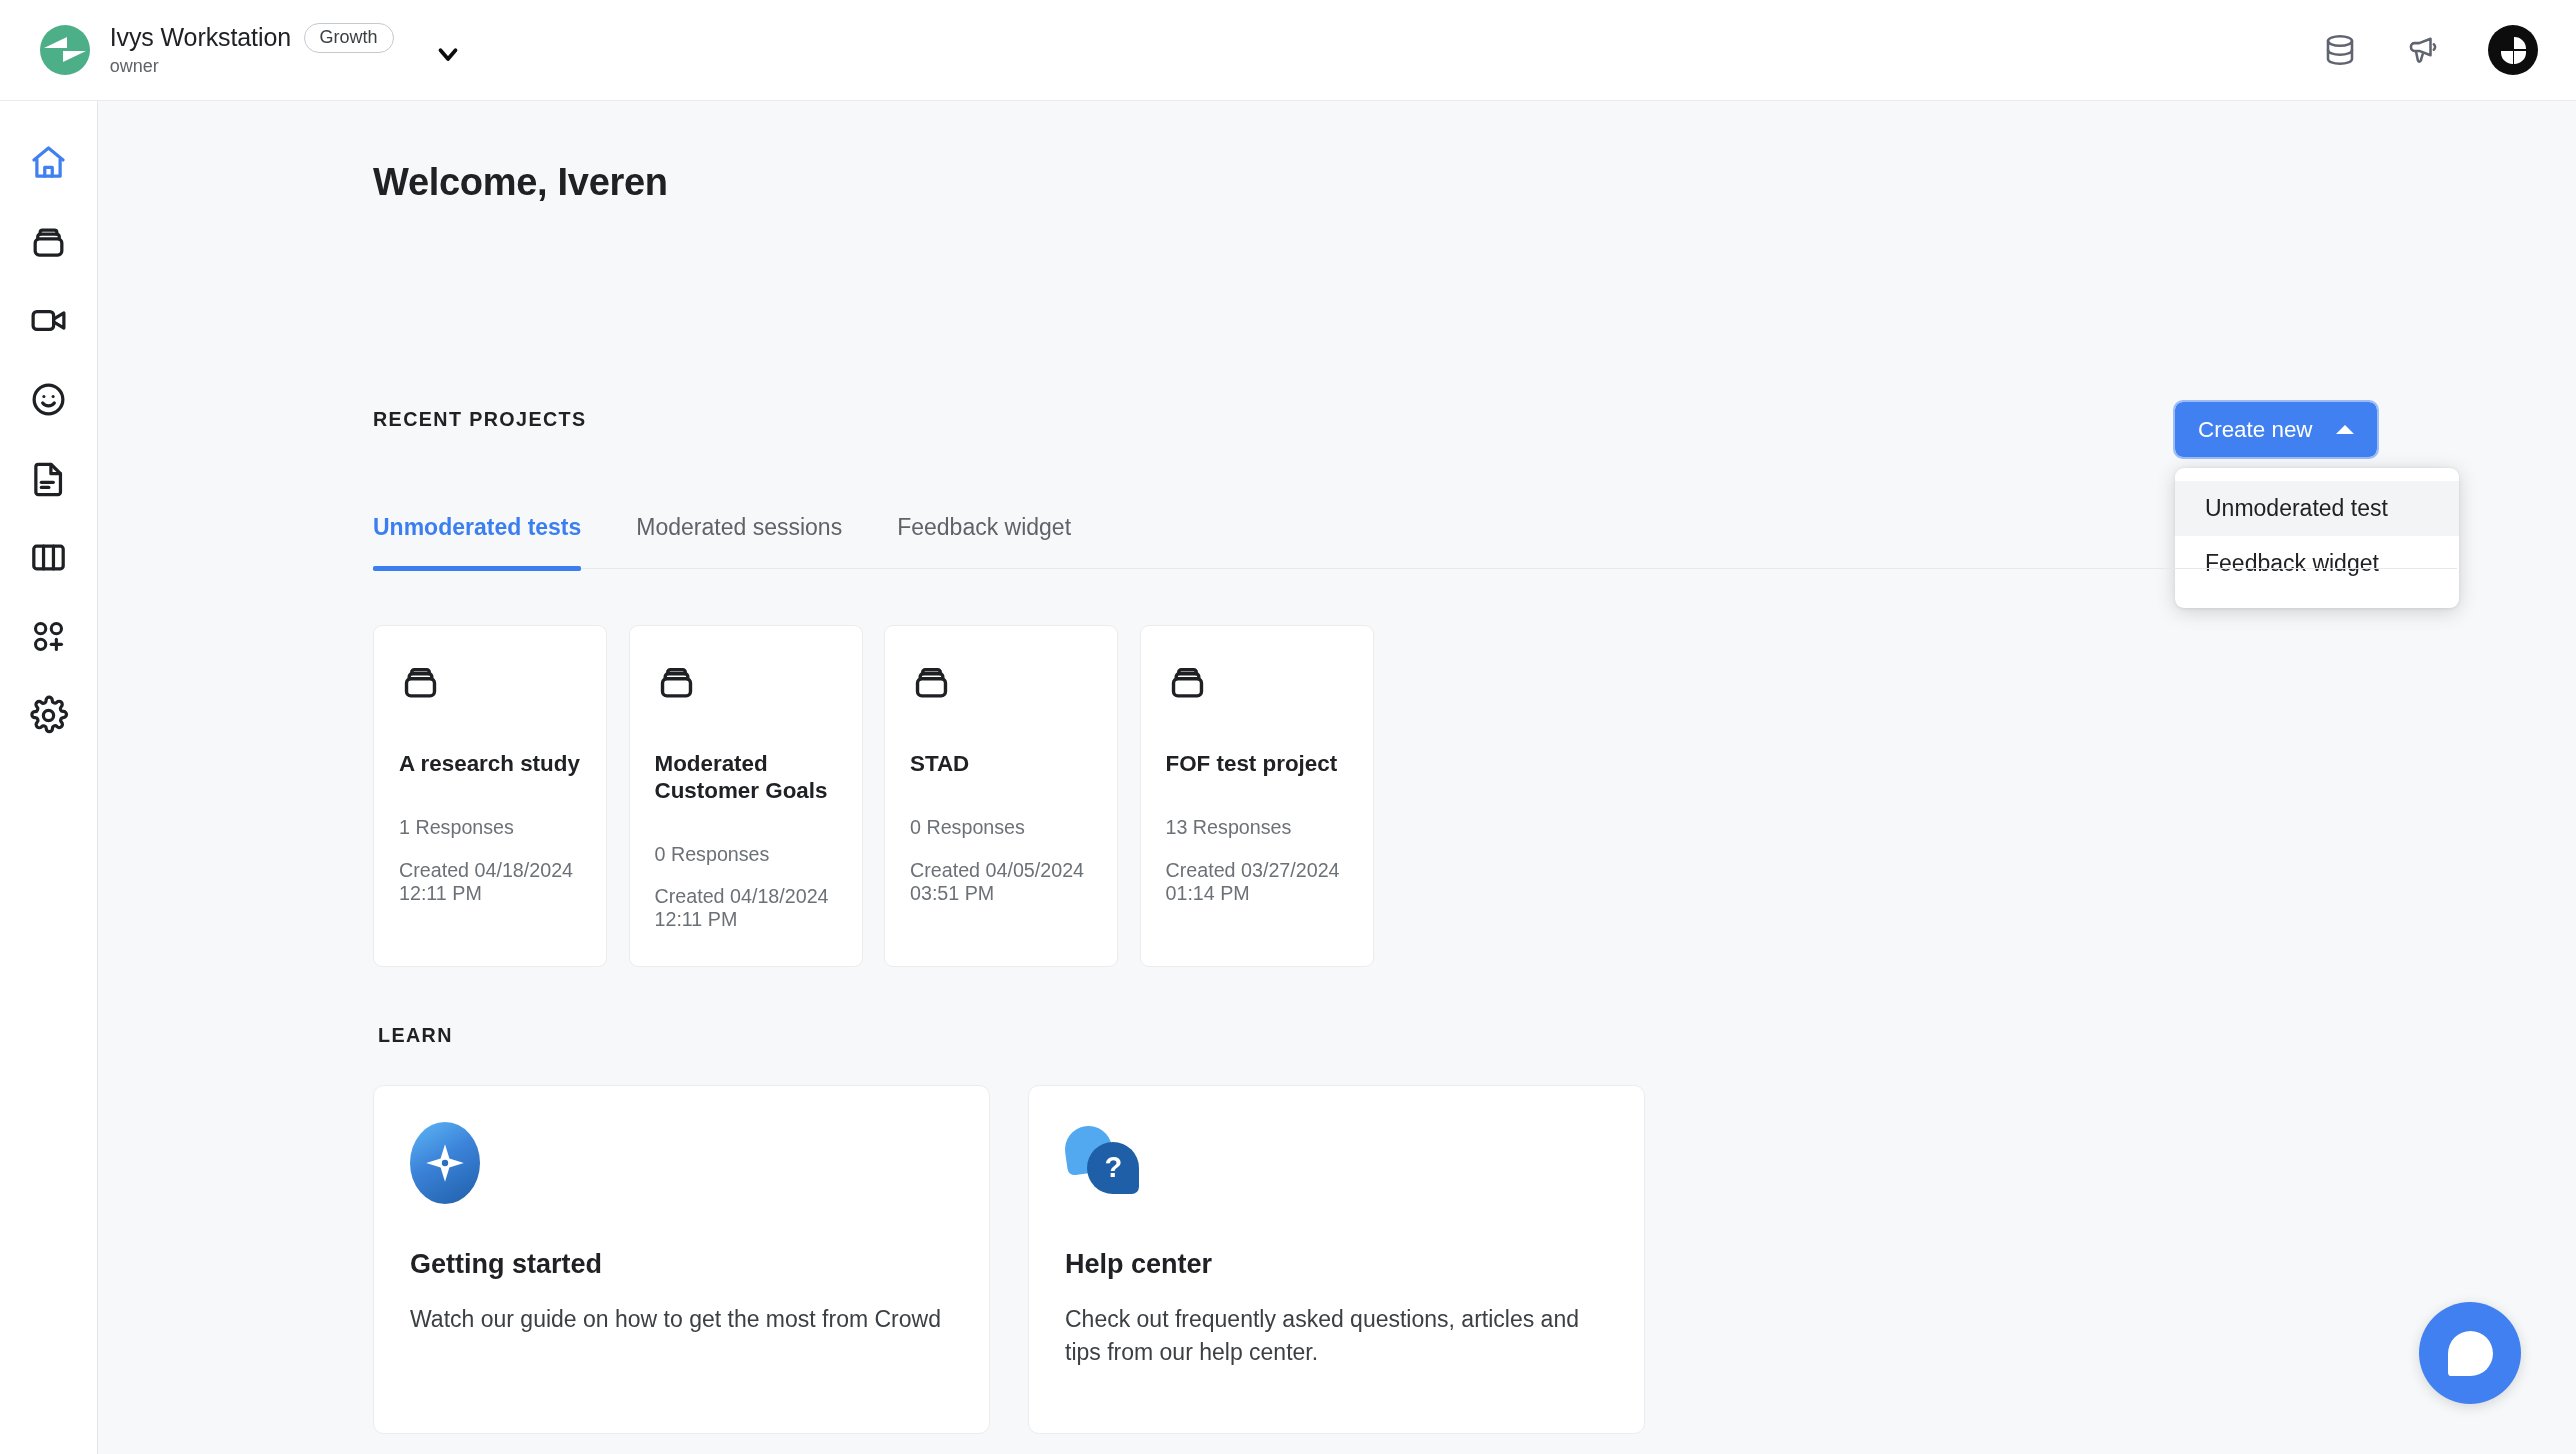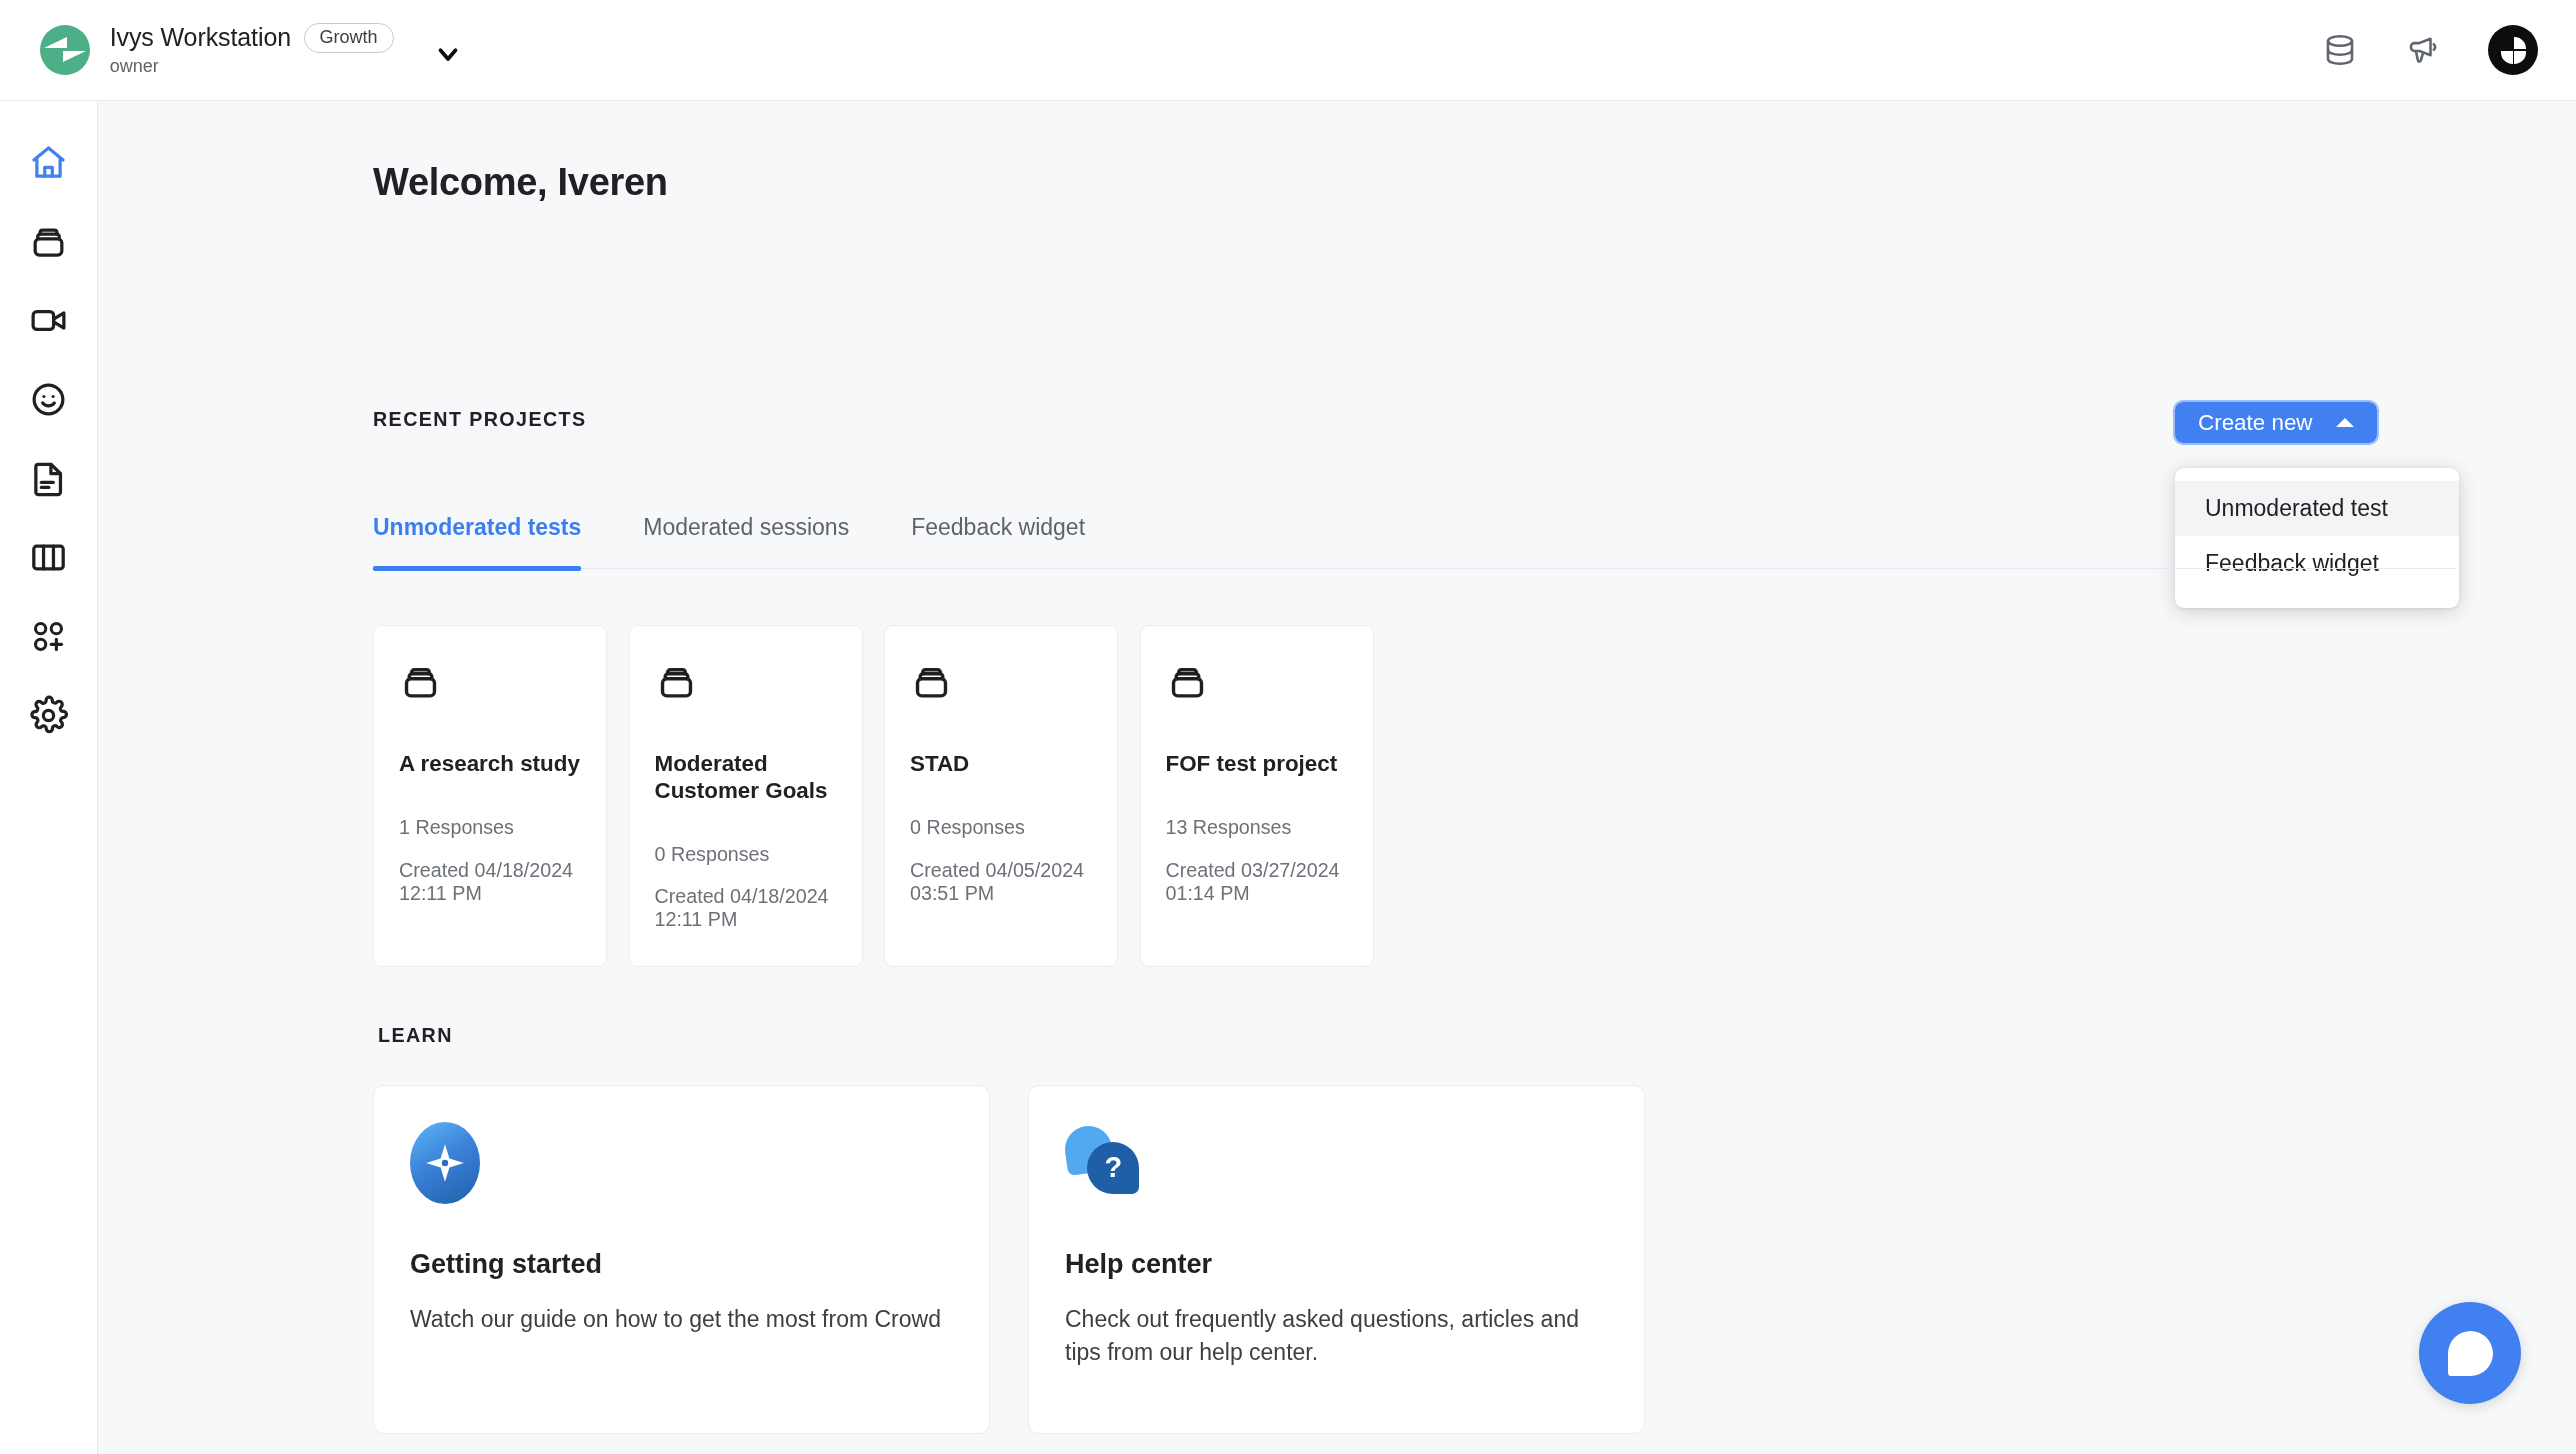--- a/index.html
+++ b/index.html
@@ -115,21 +115,21 @@
   }
   .recent-label { position: absolute; left: 275px; top: 307px; }
 
   
   .create-wrap { position: absolute; left: 2077px; top: 301px; }
   .create-btn {
     position: relative;
     background: #4080f0; color: #ffffff;
     border: none; outline: 2.7px solid #9cbcf8;
     border-radius: 8px;
-    padding: 0 23px; height: 41px;
+    padding: 0 23px; height: 55px;
     font-size: 22.4px; font-family: "Liberation Sans", sans-serif;
     display: flex; align-items: center; gap: 23px;
     cursor: pointer; white-space: nowrap;
   }
   .caret-up {
     width: 0; height: 0;
     border-left: 9px solid transparent;
     border-right: 9px solid transparent;
     border-bottom: 9.8px solid #ffffff;
   }
@@ -145,21 +145,21 @@
     padding: 14.3px 30px; font-size: 23px; color: #202124;
     cursor: pointer; white-space: nowrap;
   }
   .dd-item.active { background: #f3f4f5; }
 
   
   .tabs {
     position: absolute; left: 275px; top: 413px;
     width: 2084px;
     border-bottom: 1.8px solid #e6e8eb;
-    display: flex; gap: 7px;
+    display: flex; gap: 0;
   }
   .tab {
     font-size: 23px; color: #5f6368;
     padding: 0 0 27px 0; margin-right: 55px;
     cursor: pointer; position: relative; white-space: nowrap;
   }
   .tab.active { color: #3b7ef0; font-weight: bold; }
   .tab.active::after {
     content: ""; position: absolute;
     left: 0; right: 0; bottom: -2.7px; height: 4.5px;

